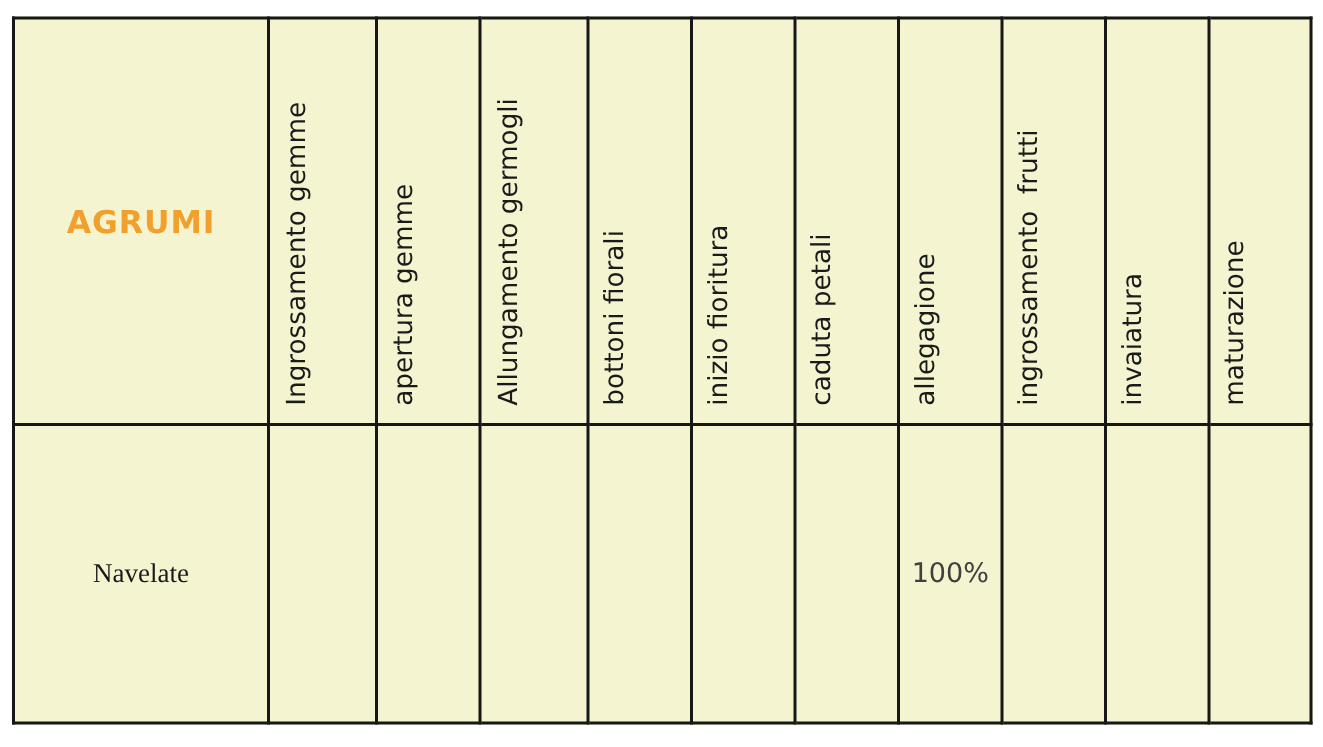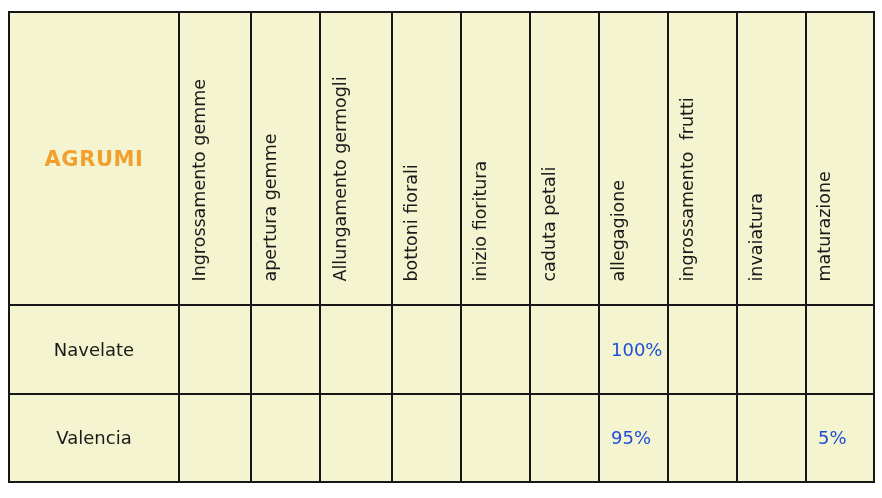--- a/index.html
+++ b/index.html
@@ -23,21 +23,21 @@
     height: 472px;
     border-collapse: collapse;
     table-layout: fixed;
     background: #f4f4d0;
   }
 
   #phenology-table td,
   #phenology-table th {
     border: 2px solid #171717;
     background: #f4f4d0;
-    padding: 11px;
+    padding: 0;
     margin: 0;
     font-weight: normal;
   }
 
   
   col.c-crop      { width: 170px; }
   col.c-ph        { width: 72px;  }
   col.c-ph-narrow { width: 69px;  }
   col.c-ph-last   { width: 68px;  }
 
@@ -81,25 +81,27 @@
   }
 
   
   tr.data-row { height: 67px; }
 
   .crop-name-cell {
     text-align: center;
     vertical-align: middle;
     font-size: 18px;
     color: #1a1a1a;
+    font-family: Liberation Serif, serif;
   }
   .value-cell {
+    text-align: center;
     vertical-align: middle;
     font-size: 18px;
-    color: #1d4ed8;
+    color: #404040;
   }
 </style>
 </head>
 <body>
 
 <table id="phenology-table">
   <colgroup>
     <col class="c-crop">
     <col class="c-ph">
       <col class="c-ph-narrow">
@@ -176,27 +178,14 @@
       <td class="value-cell"></td>
       <td class="value-cell"></td>
       <td class="value-cell"></td>
       <td class="value-cell"></td>
       <td class="value-cell"></td>
       <td class="value-cell">100%</td>
       <td class="value-cell"></td>
       <td class="value-cell"></td>
       <td class="value-cell"></td>
     </tr>
-    <tr class="data-row">
-      <td class="crop-name-cell">Valencia</td>
-      <td class="value-cell"></td>
-      <td class="value-cell"></td>
-      <td class="value-cell"></td>
-      <td class="value-cell"></td>
-      <td class="value-cell"></td>
-      <td class="value-cell"></td>
-      <td class="value-cell">95%</td>
-      <td class="value-cell"></td>
-      <td class="value-cell"></td>
-      <td class="value-cell">5%</td>
-    </tr>
   </tbody>
 </table>
 
 </body></html>

